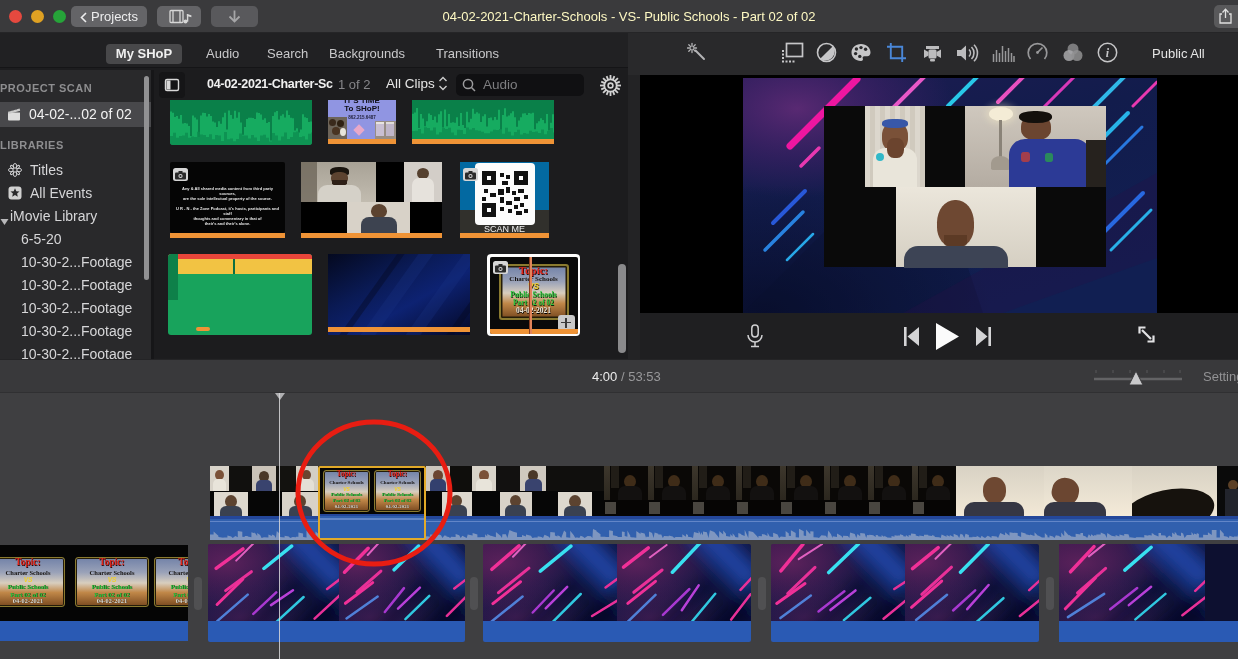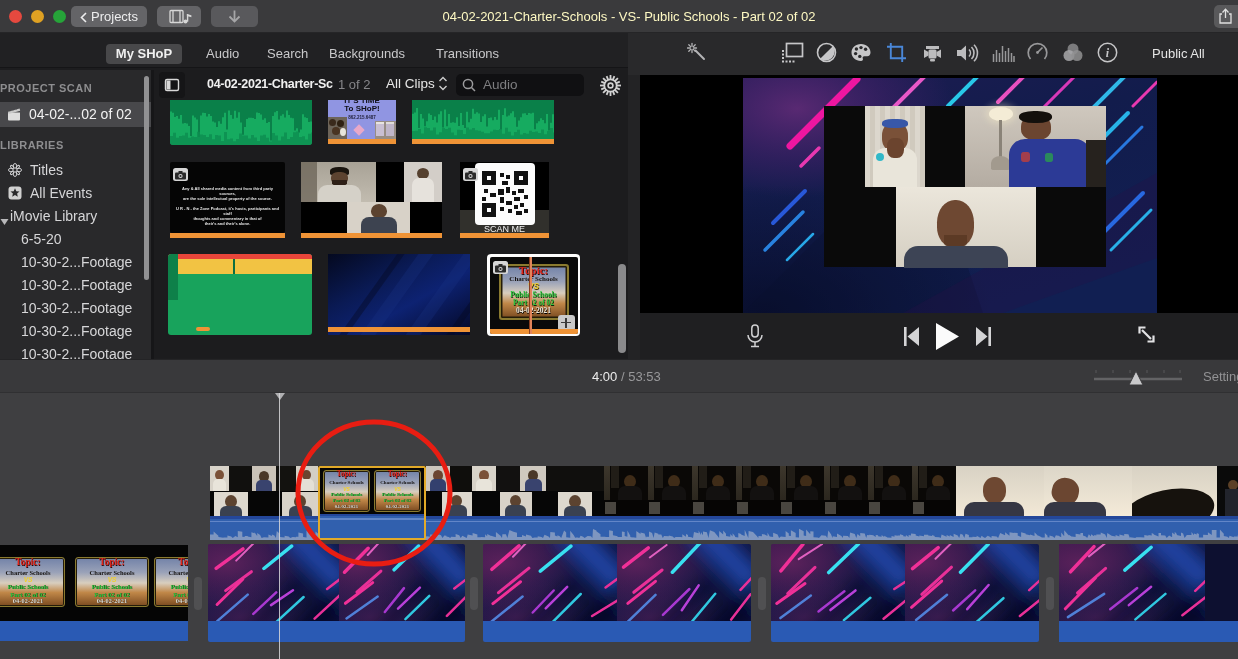--- a/index.html
+++ b/index.html
@@ -218,21 +218,21 @@
     <div style="position:absolute;left:13px;top:6px;width:12px;height:11px;border-radius:50%;background:#55402e;"></div>
     <div style="position:absolute;left:8px;top:16px;width:22px;height:24px;border-radius:7px 7px 0 0;background:#e6e2dc;"></div>
   </div>
   <div style="position:absolute;left:46px;top:40px;width:63px;height:31px;background:#d8d2c8;">
     <div style="position:absolute;left:24px;top:2px;width:16px;height:14px;border-radius:50% 50% 44% 44%;background:#5c4330;"></div>
     <div style="position:absolute;left:14px;top:15px;width:36px;height:16px;border-radius:8px 8px 0 0;background:#3d4350;"></div>
   </div>
 </div>
 <div class="abs" style="left:301px;top:233px;width:141px;height:5px;background:#ef9336;"></div>
 
-<div class="abs" style="left:460px;top:162px;width:89px;height:71px;background:#000000;overflow:hidden;">
+<div class="abs" style="left:460px;top:162px;width:89px;height:71px;background:#0369a1;overflow:hidden;">
   <div style="position:absolute;left:0;top:48px;width:89px;height:23px;background:#31302c;"></div>
   <div style="position:absolute;left:15px;top:1px;width:60px;height:62px;background:#fcfcfc;border-radius:4px;"></div>
   <svg width="46" height="46" viewBox="0 0 23 23" style="position:absolute;left:22px;top:9px;">
     <g fill="#111">
     <rect x="0" y="0" width="7" height="7"></rect>
           <rect x="16" y="0" width="7" height="7"></rect>
           <rect x="0" y="16" width="7" height="7"></rect>
     <rect x="9" y="1" width="2" height="2"></rect>
           <rect x="12" y="2" width="2" height="2"></rect>
           <rect x="10" y="5" width="3" height="2"></rect>

